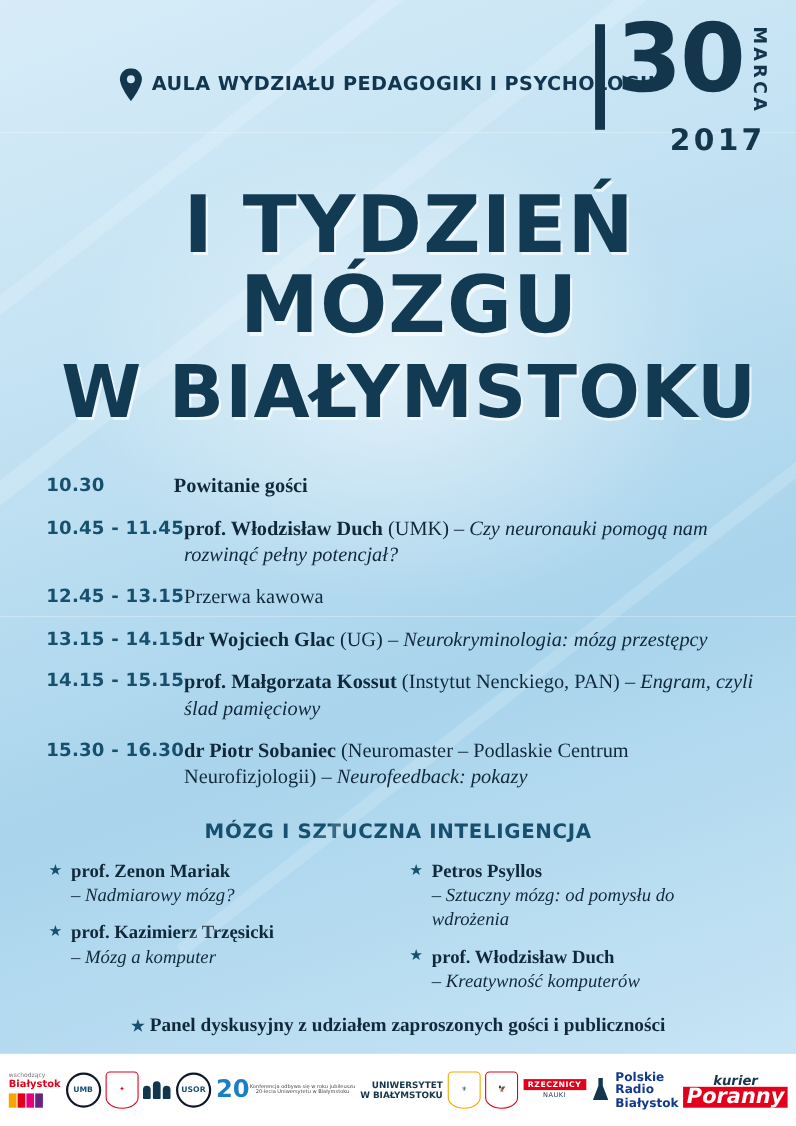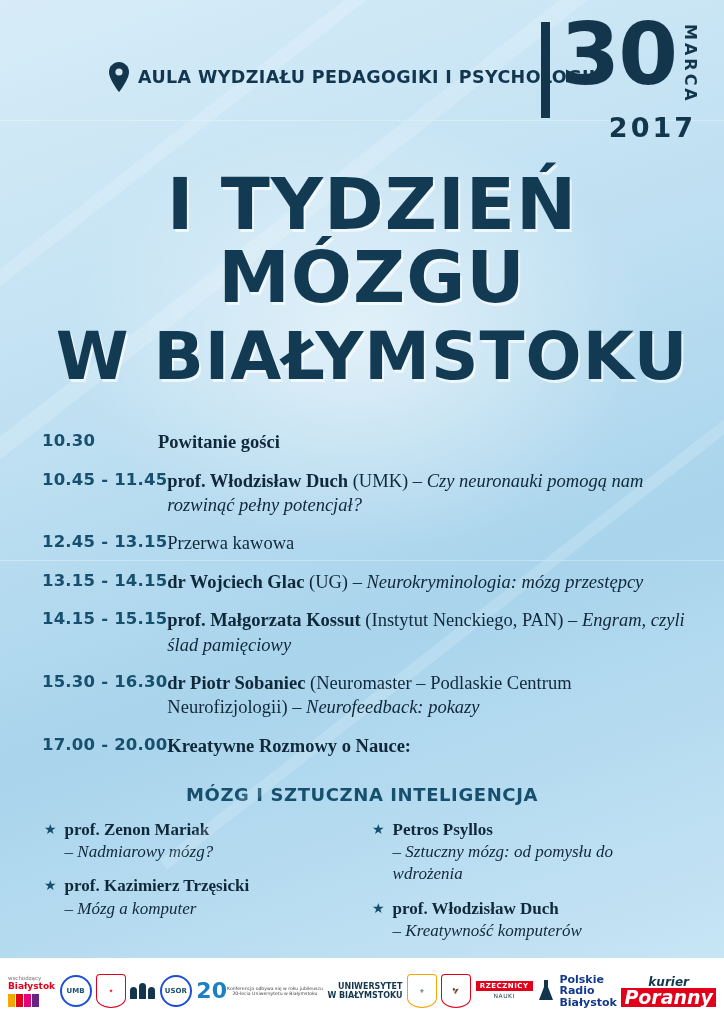--- a/index.html
+++ b/index.html
@@ -225,21 +225,21 @@
   .swatch { width:7px; height:13px; }
   .crest {
     width:30px; height:34px;
     border-radius:4px 4px 50% 50%/4px 4px 30% 30%;
     border:1.2px solid #13364d;
     display:flex; align-items:center; justify-content:center;
     font-size:6px; color:#13364d;
   }
   .circlelogo {
     width:32px;height:32px;border-radius:50%;
-    border:2px solid #1d4ed8;display:flex;align-items:center;justify-content:center;
+    border:2px solid #0f172a;display:flex;align-items:center;justify-content:center;
     font-size:7px;font-weight:bold;color:#1b4f72;
   }
   .jubil { text-align:center; }
   .jubil .big { font-size:22px; font-weight:bold; color:#1b7fc4; line-height:1; }
   .jubil .tiny { font-size:4.6px; color:#444; display:block; max-width:96px; }
   .uwb { text-align:right; font-size:8px; font-weight:bold; color:#13364d; }
   .rzecznicy { text-align:center; }
   .rz-bar { background:#e2001a; color:#fff; font-size:7px; font-weight:bold; padding:1px 4px; letter-spacing:.5px; }
   .rz-sub { font-size:6px; color:#13364d; margin-top:2px; letter-spacing:.5px; }
   .flask { width:18px;height:24px; }
@@ -331,26 +331,20 @@
       </div>
     </div>
 
     <div class="row">
       <div class="time">15.30 - 16.30</div>
       <div class="desc">
         <b>dr Piotr Sobaniec</b><span> (Neuromaster – Podlaskie Centrum Neurofizjologii) – </span><i>Neurofeedback: pokazy</i>
       </div>
     </div>
 
-    <div class="row">
-      <div class="time">17.00 - 20.00</div>
-      <div class="desc">
-        <b>Kreatywne Rozmowy o Nauce:</b>
-      </div>
-    </div>
 
   </div>
 
   <div class="ai-head">MÓZG I SZTUCZNA INTELIGENCJA</div>
 
   <div class="ai-grid">
     <div class="ai-col">
 
       <div class="ai-item">
         <span class="star">★</span>

